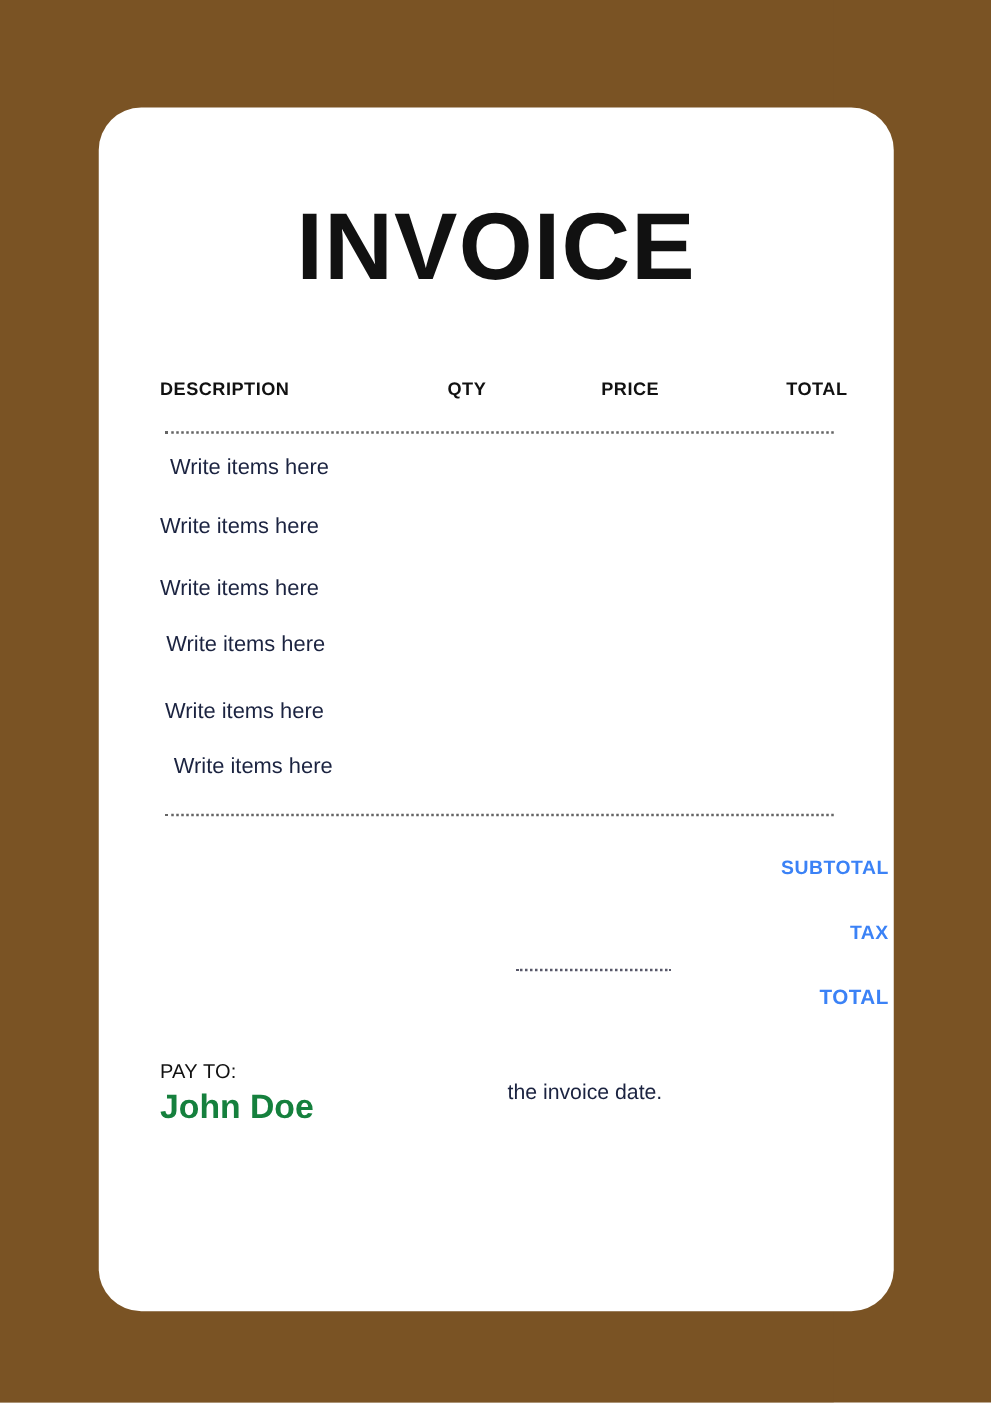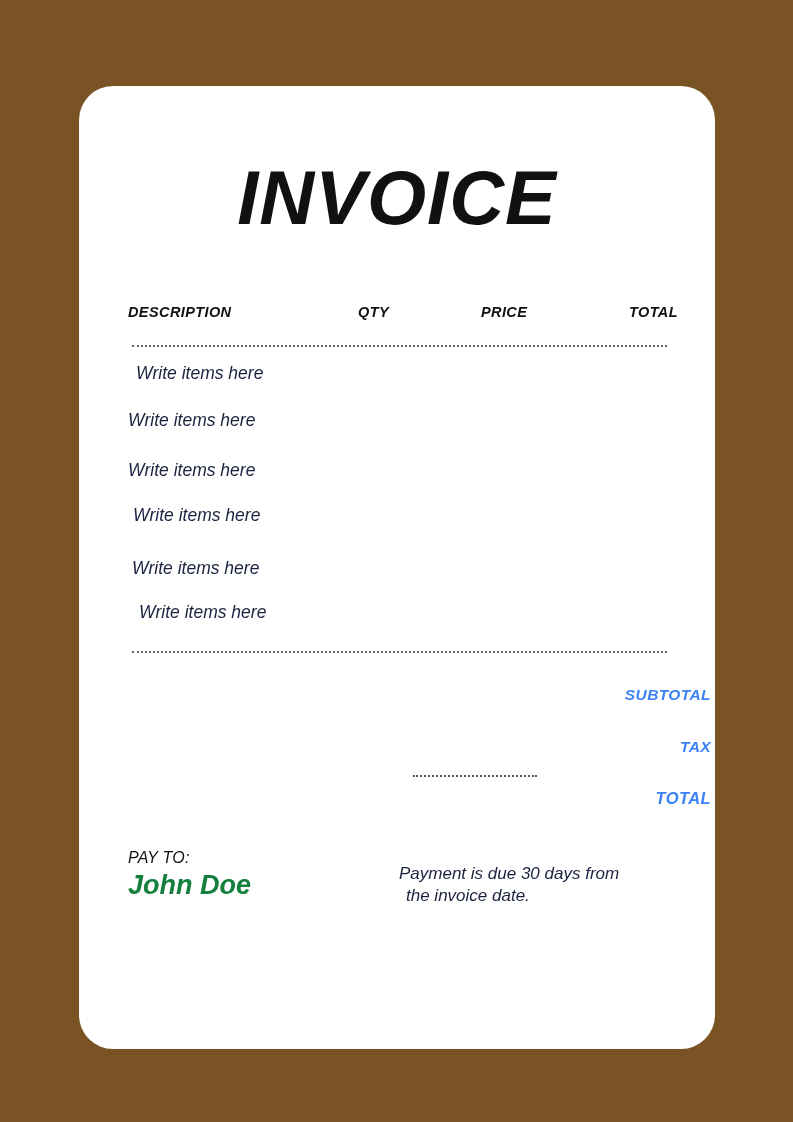--- a/index.html
+++ b/index.html
@@ -12,21 +12,20 @@
     background: #7a5324;
     font-family: "Liberation Sans", sans-serif;
     overflow: hidden;
   }
 
   .page {
     position: relative;
     width: 667px;
     height: 1122px;
     background: #7a5324;
-    font-style: italic;
   }
 
   .invoice-card {
     position: absolute;
     left: 79px;
     top: 86px;
     width: 636px;
     height: 963px;
     background: #ffffff;
     border-radius: 34px;
@@ -248,19 +247,18 @@
 
     <div class="dotted-rule rule-tax"></div>
 
     <div class="pay-to-block">
       <div class="pay-to-label">PAY TO:</div>
       <div class="pay-to-name">John Doe</div>
     </div>
 
     <div class="terms-block">
       <div class="terms-text">
-        <span>Payment is due 30 days from</span>
         <span class="line2">the invoice date.</span>
       </div>
     </div>
 
   </div>
 </div>
 
 </body></html>

